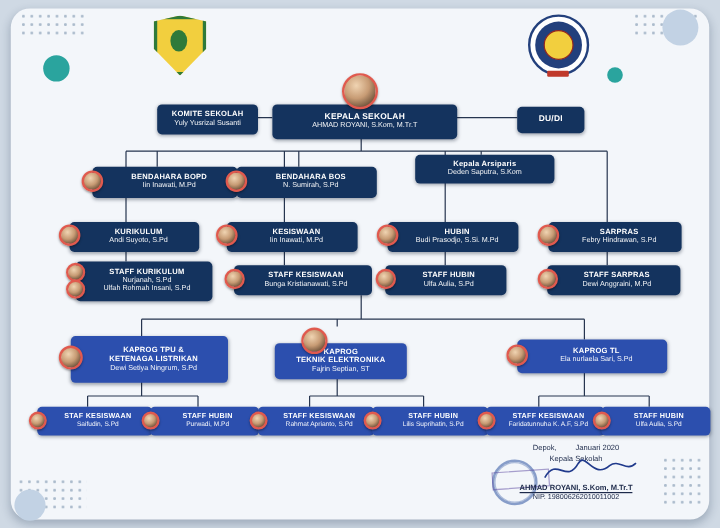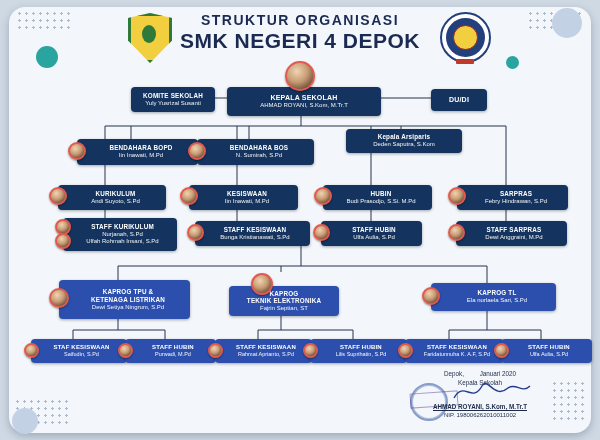--- a/index.html
+++ b/index.html
@@ -47,24 +47,20 @@
 
   <div class="dots" style="left:16px;top:10px;width:58px;height:22px;"></div>
   <div class="dots" style="left:527px;top:10px;width:58px;height:22px;"></div>
   <div class="dots" style="left:14px;top:398px;width:58px;height:26px;"></div>
   <div class="dots" style="left:551px;top:380px;width:36px;height:44px;"></div>
   <div class="circ" style="left:36px;top:46px;width:22px;height:22px;background:#2aa49e;"></div>
   <div class="circ" style="left:506px;top:56px;width:13px;height:13px;background:#2aa49e;"></div>
   <div class="circ" style="left:552px;top:8px;width:30px;height:30px;background:#c2d2e4;"></div>
   <div class="circ" style="left:12px;top:408px;width:26px;height:26px;background:#c2d2e4;"></div>
 
-  <div class="hdr">
-    <div class="t1">STRUKTUR ORGANISASI</div>
-    <div class="t2">SMK NEGERI 4 DEPOK</div>
-  </div>
   <div class="logo-shield">
       <div class="core"></div>
     </div>
   <div class="badge">
     <div class="ring"></div>
     <div class="core"></div>
     <div class="ribbon"></div>
   </div>
 
   <svg class="wires" width="600" height="440" viewBox="0 0 600 440">

